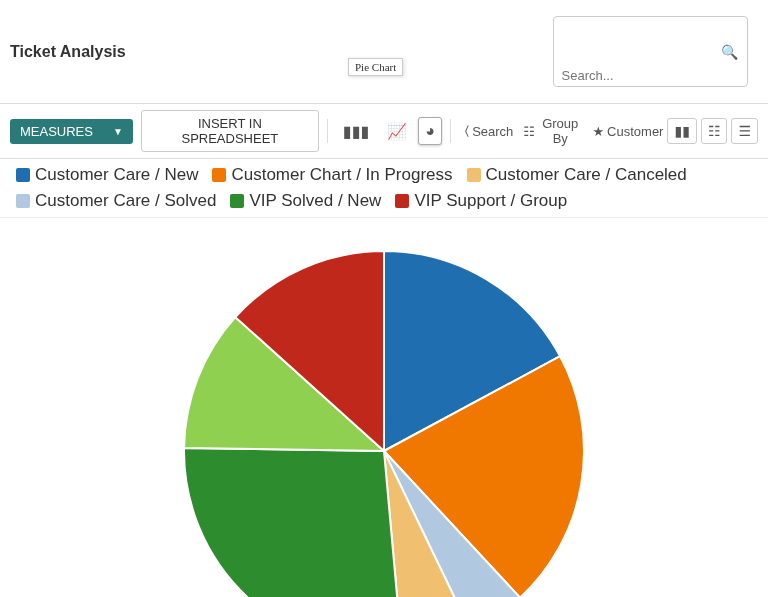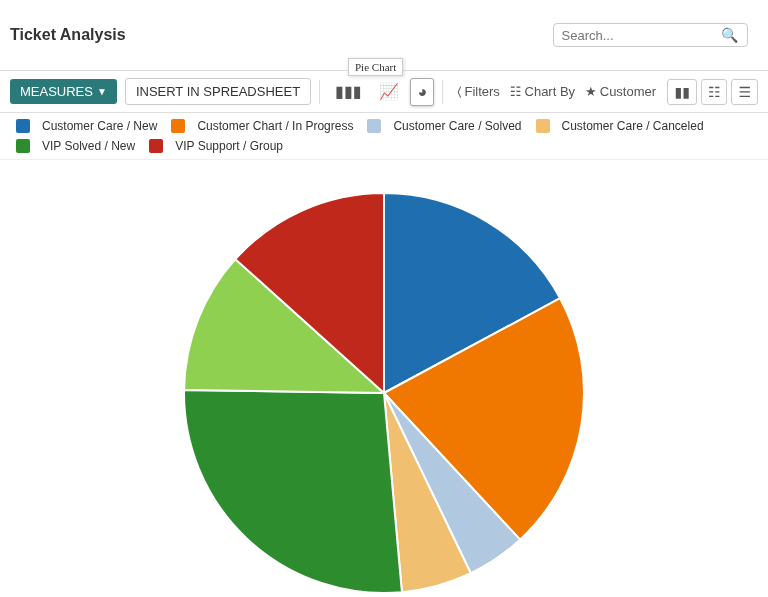--- a/index.html
+++ b/index.html
@@ -1,47 +1,47 @@
 <!DOCTYPE html>
 <html><head>
   <meta charset="utf-8">
   <style>
     * { box-sizing: border-box; margin: 0; padding: 0; }
     body { font-family: Arial, sans-serif; font-size: 13px; background: #fff; color: #333; width: 768px; height: 597px; overflow: hidden; }
 
     
-    .header { display: flex; align-items: center; padding: 23px 10px; border-bottom: 1px solid #ddd; }
+    .header { display: flex; align-items: center; padding: 16px 10px; border-bottom: 1px solid #ddd; }
     .page-title { font-size: 16px; font-weight: bold; color: #333; margin-right: auto; }
 
     .search-box { display: flex; align-items: center; border: 1px solid #ccc; border-radius: 4px; padding: 3px 8px; margin-right: 10px; }
-    .search-box input { border: none; outline: none; font-size: 13px; width: 160px; color: #999; }
+    .search-box input { border: none; outline: none; font-size: 13px; width: 160px; color: #999; margin-top: 48px; }
     .search-icon-btn { background: none; border: none; cursor: pointer; color: #666; font-size: 14px; }
 
     
     .toolbar { display: flex; align-items: center; padding: 6px 10px; border-bottom: 1px solid #ddd; gap: 4px; }
-    .btn-measures { background: #2a7a7a; color: #fff; border: none; border-radius: 3px; padding: 5px 10px; font-size: 13px; cursor: pointer; display: flex; align-items: center; gap: 4px; }
+    .btn-measures { background: #2a7a7a; color: #fff; border: none; border-radius: 3px; padding: 5px 10px; font-size: 13px; cursor: pointer; display: flex; align-items: center; gap: 20px; }
     .btn-measures .arrow { font-size: 10px; }
     .btn-insert { background: none; border: 1px solid #ccc; border-radius: 3px; padding: 5px 10px; font-size: 13px; cursor: pointer; color: #333; margin-left: 4px; }
 
     .toolbar-sep { width: 1px; background: #ddd; height: 24px; margin: 0 4px; }
 
     .chart-type-btn { background: none; border: 1px solid transparent; border-radius: 3px; padding: 4px 6px; cursor: pointer; color: #555; font-size: 16px; }
     .chart-type-btn.active { border: 1px solid #aaa; background: #fff; box-shadow: 0 1px 3px rgba(0,0,0,0.2); position: relative; }
 
     .pie-tooltip { position: absolute; background: #fff; border: 1px solid #ccc; padding: 2px 6px; font-size: 11px; white-space: nowrap; top: 58px; left: 348px; z-index: 10; box-shadow: 1px 1px 4px rgba(0,0,0,0.15); font-family: Liberation Serif, serif; }
 
     .toolbar-actions { display: flex; align-items: center; gap: 10px; margin-left: 6px; }
     .toolbar-action-btn { background: none; border: none; cursor: pointer; color: #555; font-size: 13px; display: flex; align-items: center; gap: 3px; }
 
     .view-btns { margin-left: auto; display: flex; gap: 4px; }
     .view-btn { background: none; border: 1px solid #ccc; border-radius: 3px; padding: 4px 6px; cursor: pointer; font-size: 14px; color: #555; }
 
     
     .legend { display: flex; flex-wrap: wrap; align-items: center; padding: 6px 16px; gap: 6px 14px; border-bottom: 1px solid #eee; }
-    .legend-item { display: flex; align-items: center; gap: 12px; font-size: 12px; }
+    .legend-item { display: flex; align-items: center; gap: 5px; font-size: 17px; }
     .legend-swatch { width: 14px; height: 14px; border-radius: 2px; flex-shrink: 0; }
 
     
     .chart-area { display: flex; justify-content: center; align-items: center; height: calc(597px - 40px - 44px - 48px); position: relative; }
 
     svg.pie { display: block; }
   </style>
 </head>
 <body>
 
@@ -73,25 +73,25 @@
   </button>
   <button class="chart-type-btn active" title="Pie Chart" style="position:relative;">
     <span>◕</span>
   </button>
 
   <div class="toolbar-sep"></div>
 
   <div class="toolbar-actions">
     <button class="toolbar-action-btn">
       <span>〈</span>
-      <span>Filters</span>
+      <span>Search</span>
     </button>
     <button class="toolbar-action-btn">
       <span>☷</span>
-      <span>Chart By</span>
+      <span>Group By</span>
     </button>
     <button class="toolbar-action-btn">
       <span>★</span>
       <span>Customer</span>
     </button>
   </div>
 
   <div class="view-btns">
     <button class="view-btn">▮▮</button>
     <button class="view-btn">☷</button>
@@ -102,26 +102,26 @@
 <div class="legend" id="legend-container">
     <div class="legend-item">
       <div class="legend-swatch" style="background: rgb(31, 111, 176);"></div>
       <span>Customer Care / New</span>
     </div>
     <div class="legend-item">
       <div class="legend-swatch" style="background: rgb(240, 120, 0);"></div>
       <span>Customer Chart / In Progress</span>
     </div>
     <div class="legend-item">
+      <div class="legend-swatch" style="background: rgb(240, 192, 112);"></div>
+      <span>Customer Care / Canceled</span>
+    </div>
+    <div class="legend-item">
       <div class="legend-swatch" style="background: rgb(176, 200, 224);"></div>
       <span>Customer Care / Solved</span>
-    </div>
-    <div class="legend-item">
-      <div class="legend-swatch" style="background: rgb(240, 192, 112);"></div>
-      <span>Customer Care / Canceled</span>
     </div>
     <div class="legend-item">
       <div class="legend-swatch" style="background: rgb(45, 140, 45);"></div>
       <span>VIP Solved / New</span>
     </div>
     <div class="legend-item">
       <div class="legend-swatch" style="background: rgb(192, 40, 28);"></div>
       <span>VIP Support / Group</span>
     </div>
   </div>

